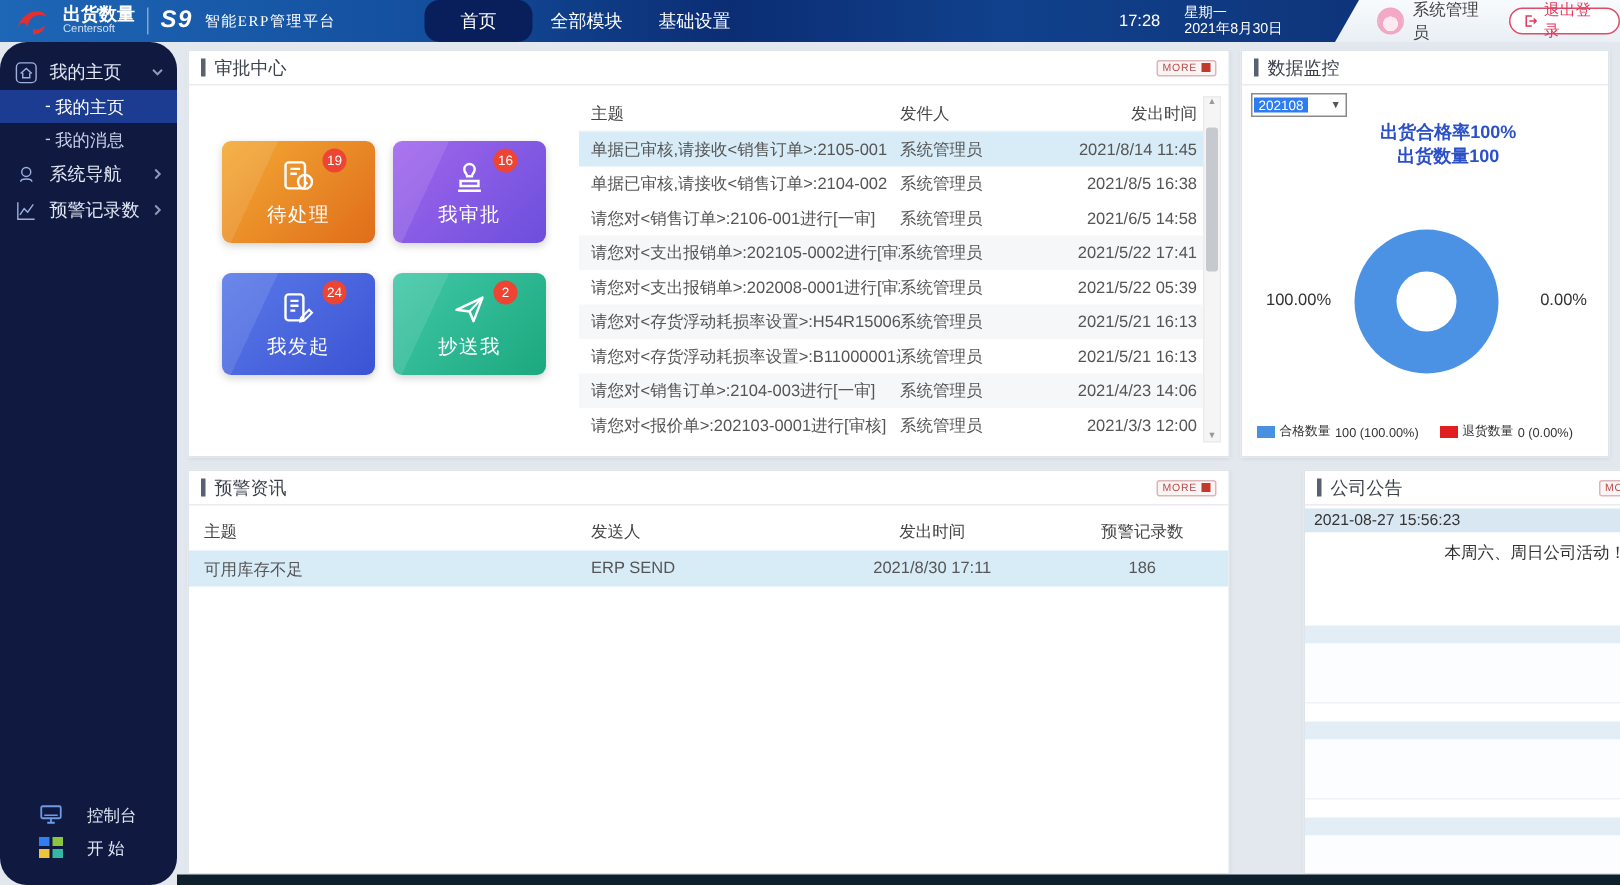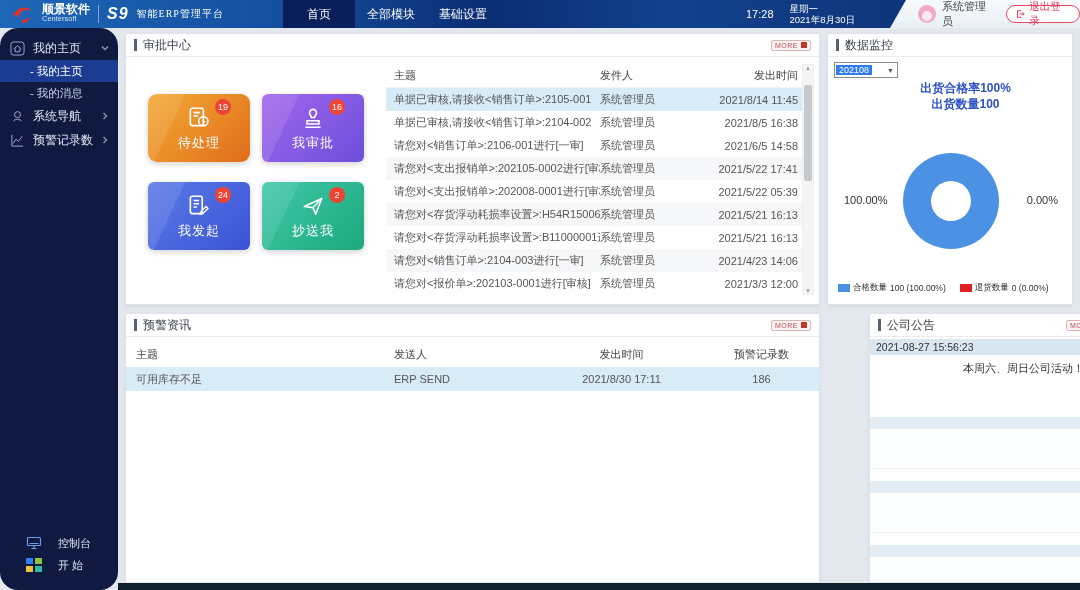--- a/index.html
+++ b/index.html
@@ -13,21 +13,21 @@
   .logo-swirl { width:26px; height:22px; }
   .logo-text { display:flex; flex-direction:column; line-height:10px; }
   .logo-title { color:#fff; font-weight:bold; font-size:12px; }
   .logo-sub { color:#cfe0f5; font-size:7.5px; }
   .tb-divider { width:1px; height:18px; background:rgba(255,255,255,.45); }
   .product { color:#fff; font-weight:bold; font-style:italic; font-size:16px; letter-spacing:1px; }
   .app-title { color:#fff; font-size:10px; letter-spacing:1px;font-family:Liberation Serif, serif; }
   .tb-nav { position:absolute; left:283px; top:0; height:28px; display:flex; }
   .tab { width:72px; height:28px; display:flex; align-items:center; justify-content:center;
     color:#fff; font-size:12px; cursor:pointer; }
-  .tab.active { background:#081f5c; }
+  .tab.active { background:#081f5c;border-radius:10px; }
   .tb-time { position:absolute; right:225px; top:0; height:28px; display:flex; align-items:center; gap:16px; color:#fff; }
   .clock { font-size:11px; }
   .dateblock { display:flex; flex-direction:column; line-height:11px; font-size:9.5px; }
   .tb-user { position:absolute; right:0; top:0; width:190px; height:28px;
     background:linear-gradient(#f8fbfd,#e9eff5); clip-path:polygon(16px 0,100% 0,100% 100%,0 100%);
     display:flex; align-items:center; gap:6px; padding-left:28px; }
   .avatar { width:18px; height:18px; border-radius:50%; background:radial-gradient(circle at 50% 62%, #fde9f0 0 38%, #f3a9c4 40% 100%); border:1px solid #eea9c0; }
   .username { font-size:11px; color:#444; }
   .logout-btn { margin-left:4px; height:18px; border:1px solid #e34a63; border-radius:10px;
     background:#fff; color:#e3365c; font-size:10.5px; display:flex; align-items:center; gap:4px; padding:0 8px; cursor:pointer; }
@@ -64,21 +64,21 @@
     background:#faf4f4; border-radius:2px; padding:1px 3px; cursor:pointer; }
   .more-label { font-size:7px; color:#bb4a4a; letter-spacing:.5px; }
   .more-sq { width:6px; height:6px; background:#c0392b; }
 
   
   .cards { position:absolute; left:22px; top:60px; display:grid; grid-template-columns:102px 102px; gap:20px 12px; }
   .card { position:relative; height:68px; border-radius:6px; color:#fff; display:flex; flex-direction:column;
     align-items:center; justify-content:center; cursor:pointer; box-shadow:0 2px 6px rgba(0,0,0,.18); overflow:hidden; }
   .card::after { content:""; position:absolute; inset:0;
     background:linear-gradient(115deg, rgba(255,255,255,.10) 0 28%, rgba(255,255,255,0) 28%); }
-  .c1 { background:linear-gradient(135deg,#f3aa35,#e06d1a);border-radius:9px; }
+  .c1 { background:linear-gradient(135deg,#f3aa35,#e06d1a); }
   .c2 { background:linear-gradient(135deg,#a266ec,#6b4fdc); }
   .c3 { background:linear-gradient(135deg,#5a7ae8,#3b53d4); }
   .c4 { background:linear-gradient(135deg,#41c8a8,#1ca87e); }
   .card .cicon { width:26px; height:26px; margin-bottom:3px; }
   .card .clabel { font-size:13px; letter-spacing:1px; z-index:1; }
   .badge { position:absolute; top:5px; right:19px; min-width:16px; height:16px; border-radius:8px;
     background:#ee4433; color:#fff; font-size:9px; display:flex; align-items:center; justify-content:center; padding:0 3px; z-index:2; }
 
   
   .atable { position:absolute; left:260px; top:30px; width:416px; font-size:11px; color:#555; }
@@ -133,21 +133,21 @@
 
 <div class="screen">
 
   <div class="topbar">
     <div class="tb-left">
       <svg class="logo-swirl" viewBox="0 0 26 22">
         <path d="M3 17 C7 3 20 2 23 8 C16 5 11 9 10.5 15 C8 10 5 12 3 17 Z" fill="#e23030"></path>
         <path d="M14 20 c4 0 7-2 8-6 c-3 3-6 3-8 2 Z" fill="#e23030"></path>
       </svg>
       <div class="logo-text">
-        <span class="logo-title">顺景软件</span>
+        <span class="logo-title">出货数量</span>
         <span class="logo-sub">Centersoft</span>
       </div>
       <div class="tb-divider"></div>
       <span class="product">S9</span>
       <span class="app-title">智能ERP管理平台</span>
     </div>
     <div class="tb-nav">
       <div class="tab active">
           <span>首页</span>
         </div>

